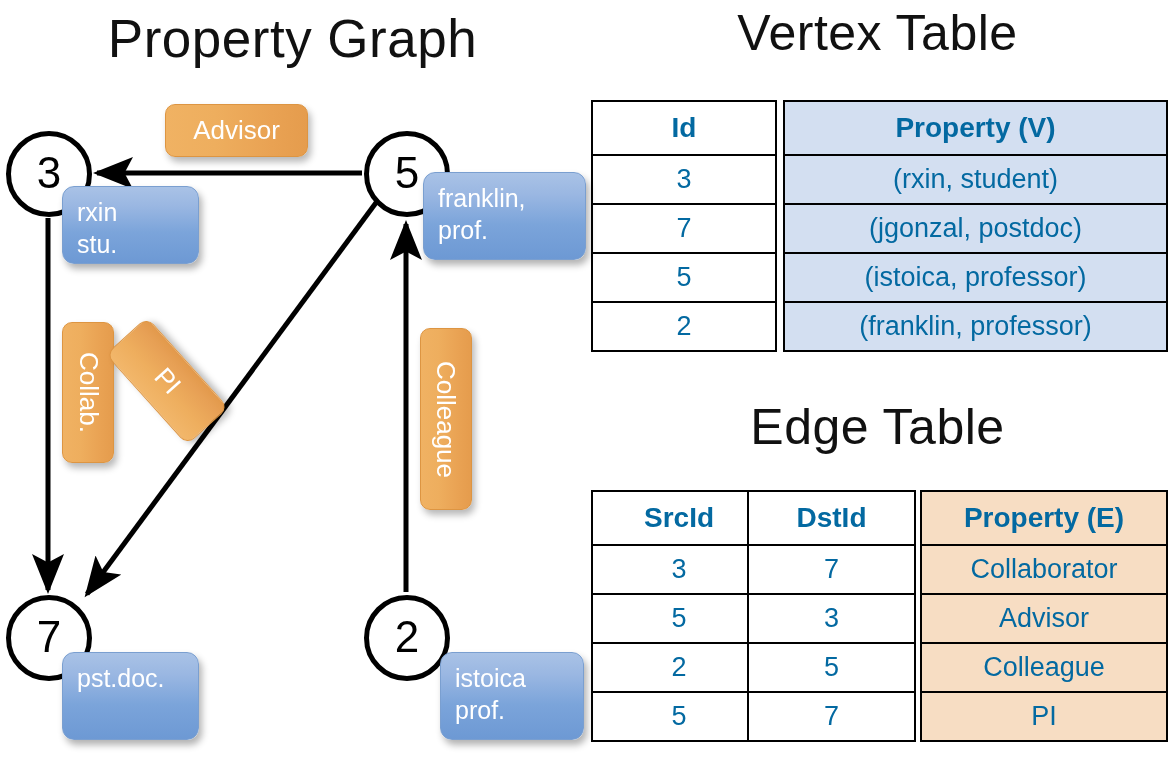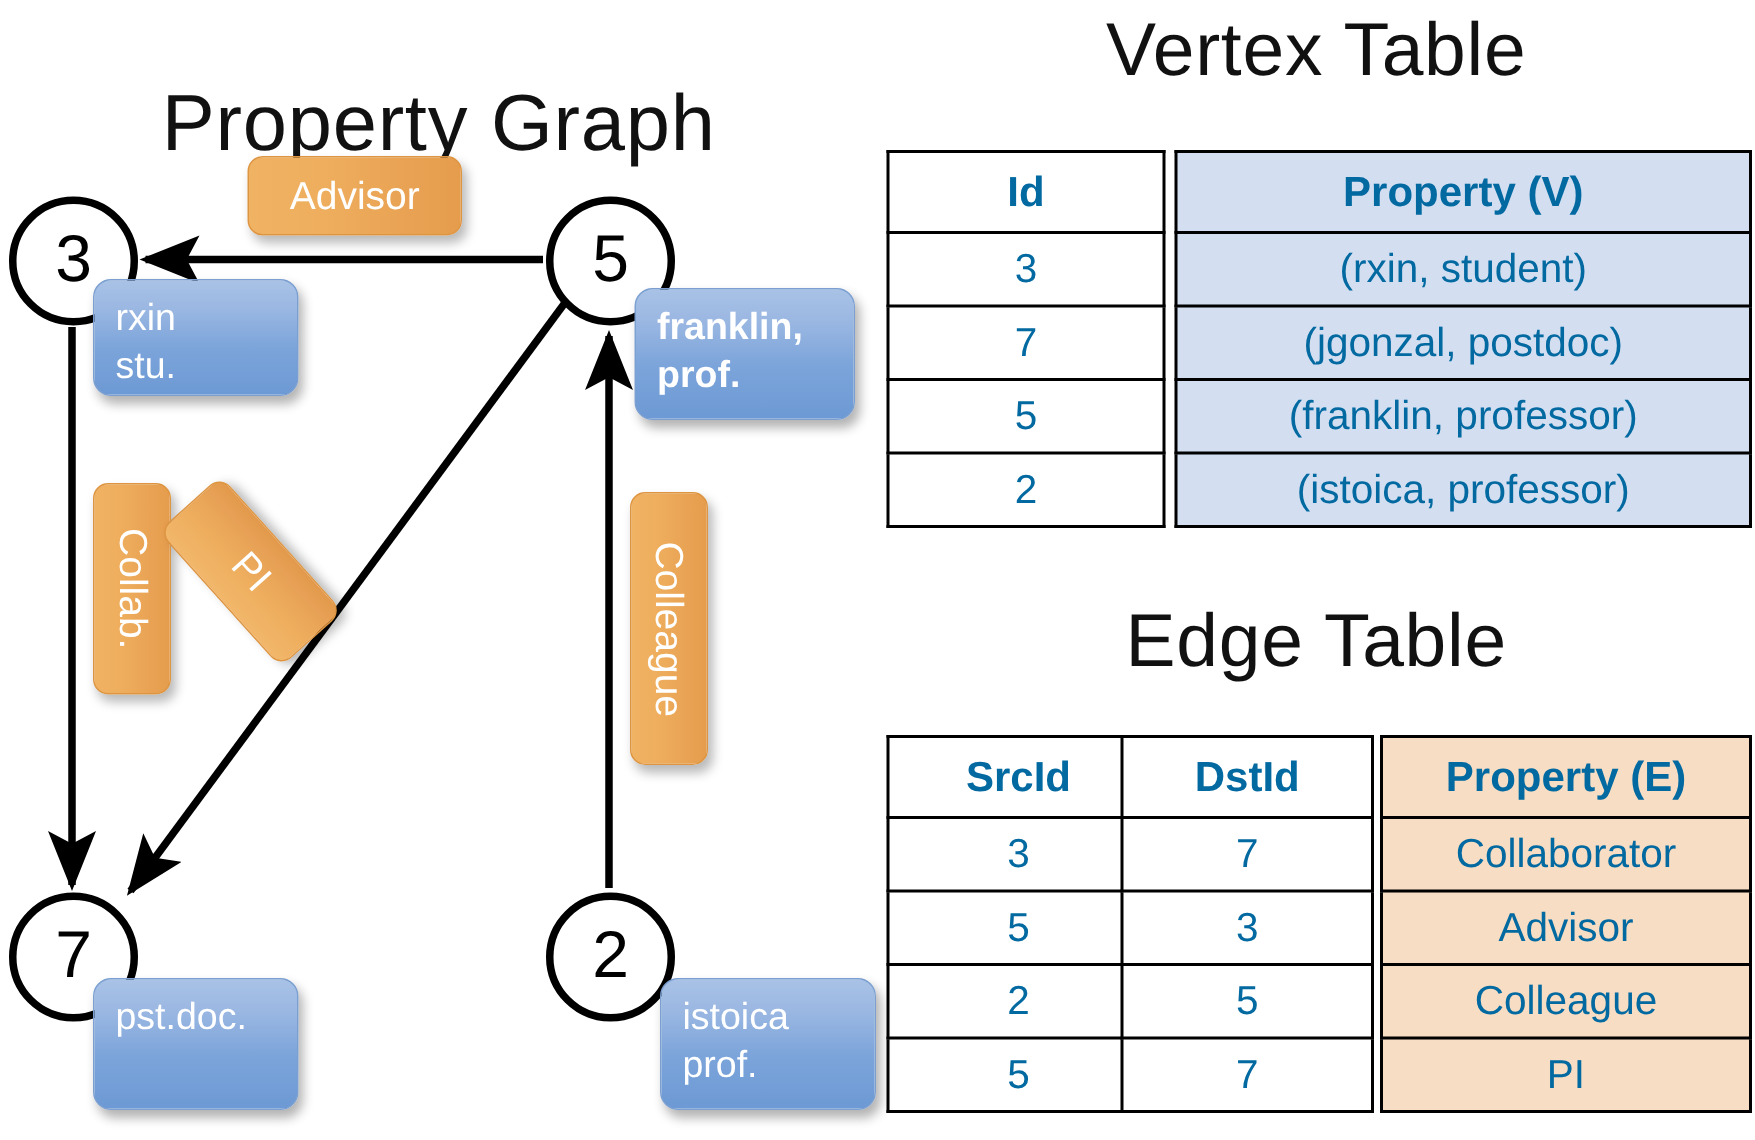--- a/index.html
+++ b/index.html
@@ -18,21 +18,21 @@
 
   
   .title {
     position: absolute;
     font-family: "Liberation Sans", sans-serif;
     font-weight: 300;
     color: #111111;
     letter-spacing: 0.5px;
     white-space: nowrap;
   }
-  #title-property-graph { left: 0; top: 8px; width: 585px; text-align: center; font-size: 53px; margin-top: 44px; }
+  #title-property-graph { left: 0; top: 8px; width: 585px; text-align: center; font-size: 53px; }
   #title-vertex-table   { left: 585px; top: 4px; width: 585px; text-align: center; font-size: 50px; }
   #title-edge-table     { left: 585px; top: 398px; width: 585px; text-align: center; font-size: 50px; }
 
   
   #graph-panel {
     position: absolute;
     left: 0; top: 0;
     width: 585px; height: 760px;
   }
   #graph-edges {
@@ -78,21 +78,21 @@
     color: #ffffff;
     font-size: 25px;
     font-weight: 300;
     line-height: 1.28;
     padding: 9px 0 0 14px;
     box-sizing: border-box;
     z-index: 8;
     font-family: "Liberation Sans", sans-serif;
   }
   #prop-rxin     { left: 62px;  top: 186px; width: 137px; height: 78px; }
-  #prop-franklin { left: 423px; top: 192px; width: 147px; height: 88px; font-weight: bold; }
+  #prop-franklin { left: 423px; top: 172px; width: 163px; height: 88px; }
   #prop-jgonzal  { left: 62px;  top: 652px; width: 137px; height: 88px; }
   #prop-istoica  { left: 440px; top: 652px; width: 144px; height: 88px; }
 
   
   .edge-label {
     position: absolute;
     border-radius: 10px;
     background: linear-gradient(to right, #f0b263 0%, #eeae5e 35%, #e9a253 75%, #e59c4d 100%);
     border: 1px solid #dd9542;
     box-shadow: 3px 5px 7px rgba(0,0,0,0.28);
@@ -244,25 +244,25 @@
       <tr>
     <td class="head blue">Property (V)</td>
   </tr>
   <tr>
     <td class="blue">(rxin, student)</td>
   </tr>
   <tr>
     <td class="blue">(jgonzal, postdoc)</td>
   </tr>
   <tr>
+    <td class="blue">(istoica, professor)</td>
+  </tr>
+  <tr>
     <td class="blue">(franklin, professor)</td>
   </tr>
-  <tr>
-    <td class="blue">(istoica, professor)</td>
-  </tr>
 </tbody>
   </table>
 
 <table class="tbl" id="edge-table-src">
   <tbody>
       <tr>
     <td class="head">SrcId</td>
   </tr>
   <tr>
     <td>3</td>

